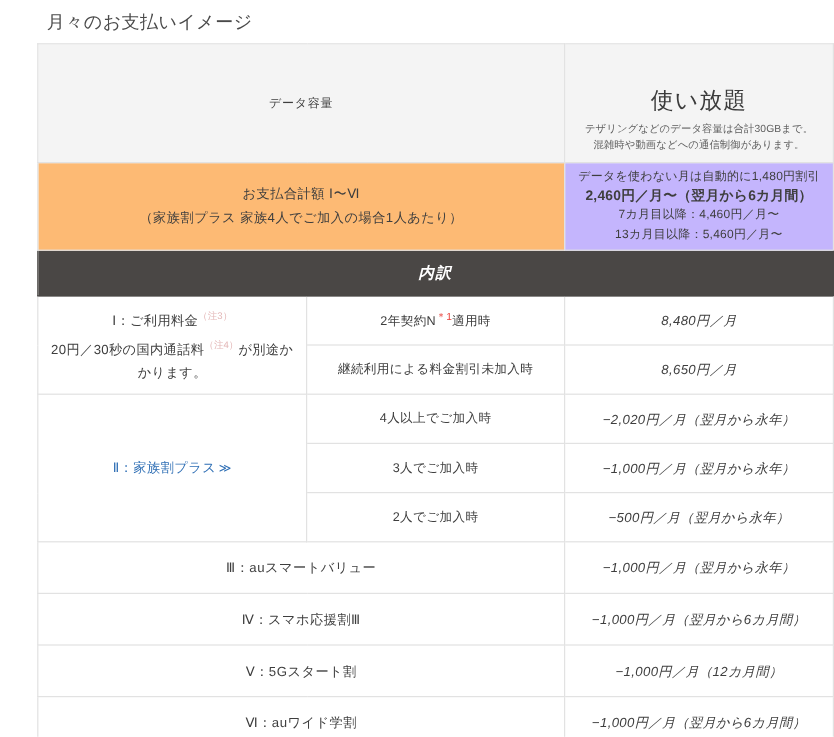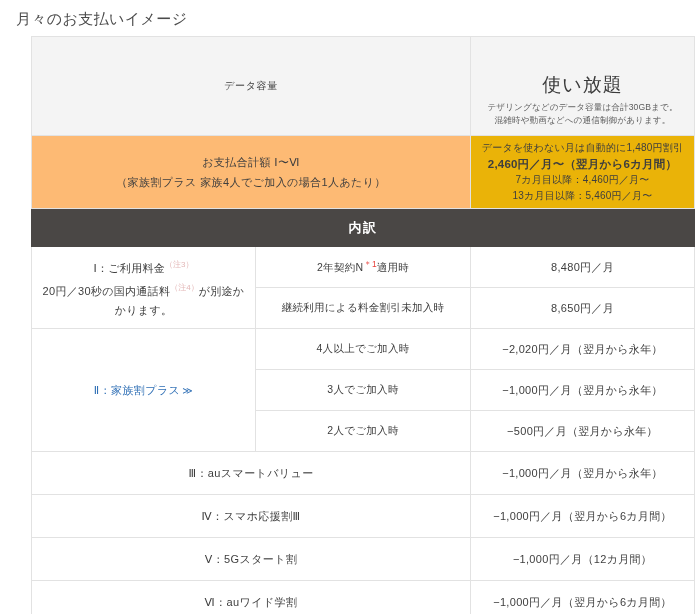--- a/index.html
+++ b/index.html
@@ -16,21 +16,21 @@
   }
   .page {
     position: relative;
     width: 695px;
     height: 614px;
     box-sizing: border-box;
   }
   .page-title {
     font-size: 15px;
     color: #4a4a4a;
-    padding: 9px 0 0 16px;
+    padding: 9px 0 0 39px;
     letter-spacing: 0.4px;
     line-height: 20px;
     font-weight: normal;
     margin: 0;
   }
   .table-wrap {
     position: absolute;
     left: 31px;
     top: 36px;
     width: 663px;
@@ -81,21 +81,21 @@
   
   .total-left {
     background: #fdba74;
     height: 72px;
     font-size: 11px;
     color: #3e3e3e;
     line-height: 20px;
     letter-spacing: 0.4px;
   }
   .total-right {
-    background: #eab308;
+    background: #c4b5fd;
     height: 72px;
     font-size: 10px;
     color: #3e3e3e;
     line-height: 16px;
     letter-spacing: 0.2px;
   }
   .total-right .strong {
     font-weight: bold;
     font-size: 11.5px;
     letter-spacing: 0.2px;
@@ -103,40 +103,42 @@
 
   
   .band {
     background: #4a4745;
     color: #ffffff;
     height: 37px;
     font-size: 13px;
     font-weight: bold;
     letter-spacing: 1.5px;
     border-color: #4a4745 !important;
+    font-style: italic;
   }
 
   
   .cell-label {
     font-size: 11px;
     color: #3e3e3e;
     line-height: 19px;
     letter-spacing: 0.3px;
     padding: 6px 8px !important;
   }
   .cell-mid {
     font-size: 10.5px;
     color: #3e3e3e;
     height: 40px;
     letter-spacing: 0.3px;
   }
   .cell-val {
     font-size: 11px;
     color: #3e3e3e;
     letter-spacing: 0.3px;
+    font-style: italic;
   }
   .cell-row {
     font-size: 11px;
     color: #3e3e3e;
     height: 42px;
     letter-spacing: 0.4px;
   }
   .fn-pink {
     color: #e3b7b7;
     font-size: 8px;

